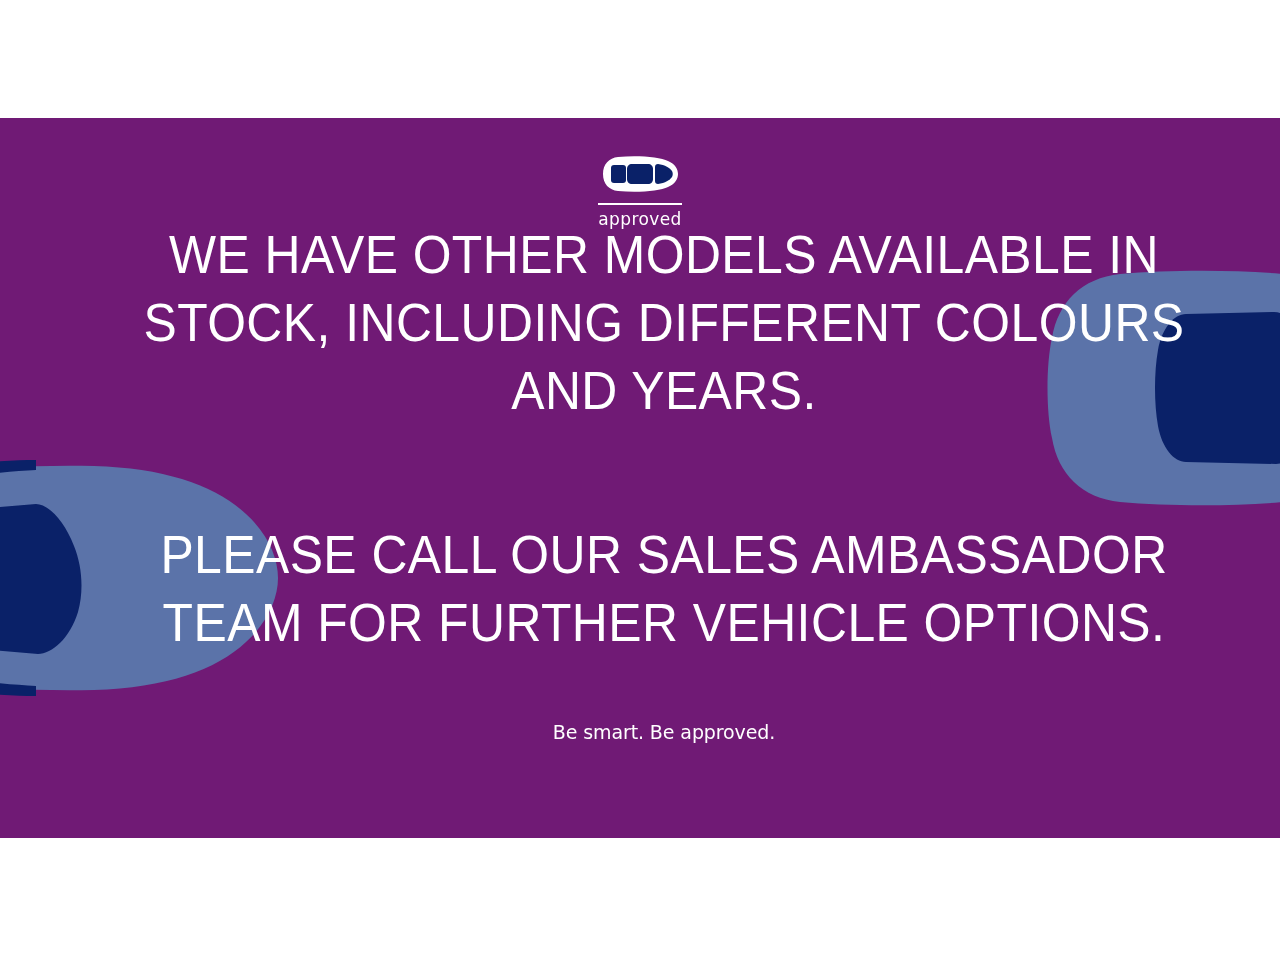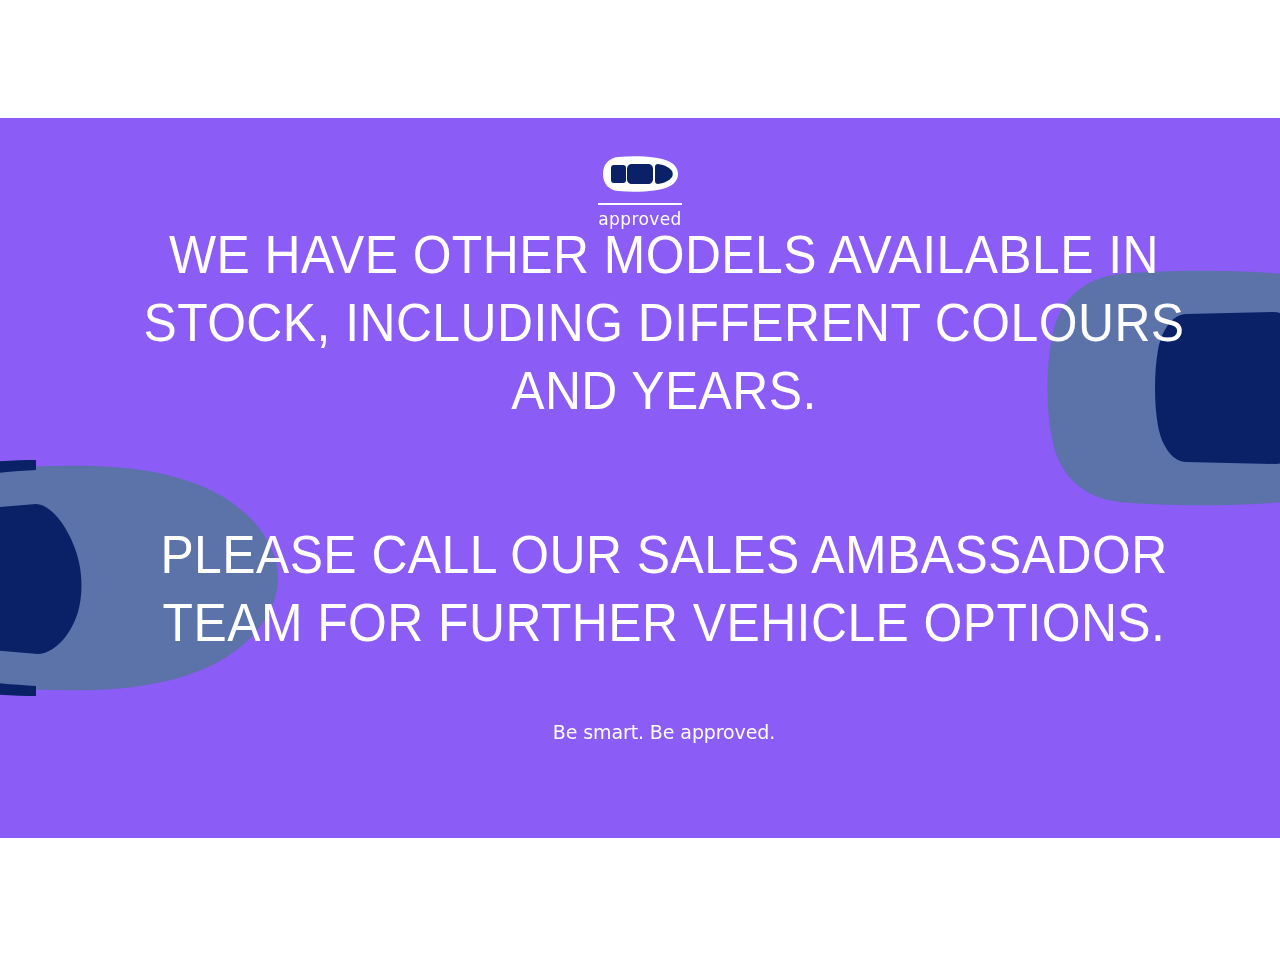--- a/index.html
+++ b/index.html
@@ -14,21 +14,21 @@
     position:relative;
     width:1280px; height:960px;
     background:#ffffff;
   }
 
   
   #banner {
     position:absolute;
     left:0; top:118px;
     width:1280px; height:720px;
-    background:#8b5cf6;
+    background:#701a75;
     overflow:hidden;
   }
 
   
   .bg-car { position:absolute; pointer-events:none; }
   #bg-car-right {
     right:-88px; top:150px;
     width:330px; height:240px;
   }
   #bg-car-left {

